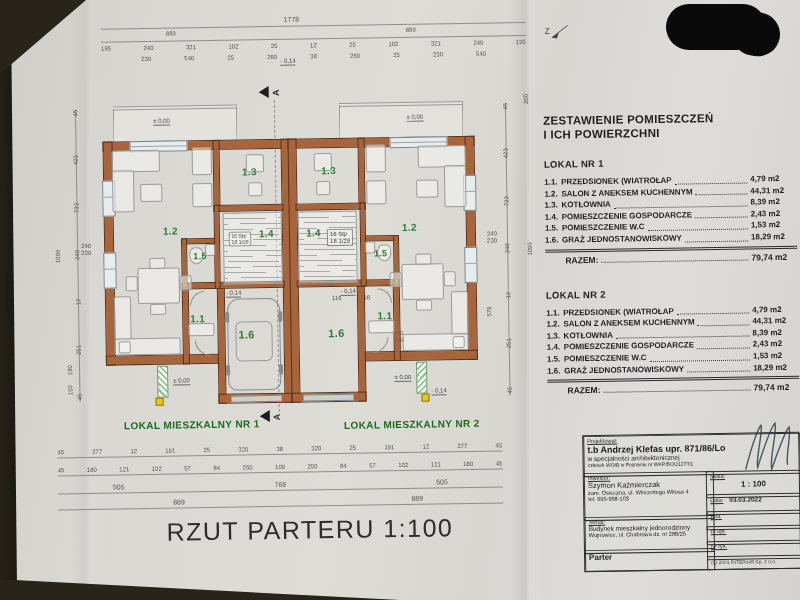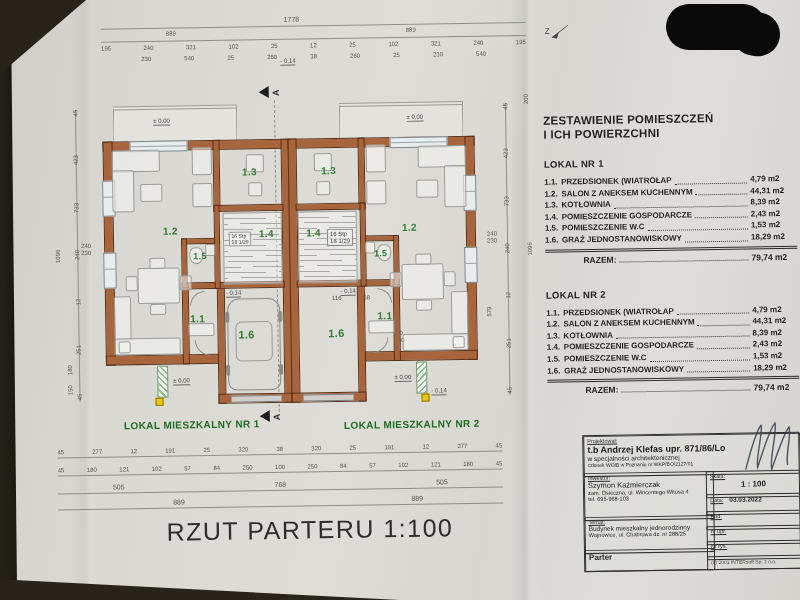--- a/index.html
+++ b/index.html
@@ -67,21 +67,21 @@
   .legend{position:absolute;left:546px;top:116px;width:252px;color:#1f1f1f;}
   .leg-title{font-size:11.5px;font-weight:700;letter-spacing:.3px;line-height:14px;}
   .leg-head{font-size:9.5px;font-weight:700;margin-top:17px;letter-spacing:.3px;}
   .leg-rows{margin-top:7px;}
   .leg-row{display:flex;align-items:flex-end;font-size:8px;font-weight:600;line-height:11.6px;white-space:nowrap;}
   .leg-num{width:17px;}
   .l-dots{flex:1;border-bottom:1px dotted #3a3a3a;margin:0 3px 2px 3px;min-width:8px;}
   .leg-area{text-align:left;width:46px;}
   .leg-total{display:flex;align-items:flex-end;font-size:8.5px;font-weight:700;
     border-top:3px double #2a2a2a;margin-top:3px;padding-top:3px;}
-  .leg-total .lab{margin-left:38px;}
+  .leg-total .lab{margin-left:20px;}
 
   
   .footer-title{position:absolute;left:163px;top:514px;font-size:25px;letter-spacing:1.5px;color:#2d2d2d;}
 
   
   .tb{position:absolute;left:580px;top:438px;width:215px;height:135px;border:1.6px solid #2f2f2f;
     background:rgba(222,221,216,.6);font-size:7px;color:#1c1c1c;}
   .cell{position:absolute;border:0.8px solid #2f2f2f;padding:1px 3px;overflow:hidden;}
   .cl{font-size:5.5px;text-decoration:underline;color:#2b2b2b;transform-origin:0 0;display:block;}
   .tbname{font-size:9px;font-weight:700;margin-top:1px;}

